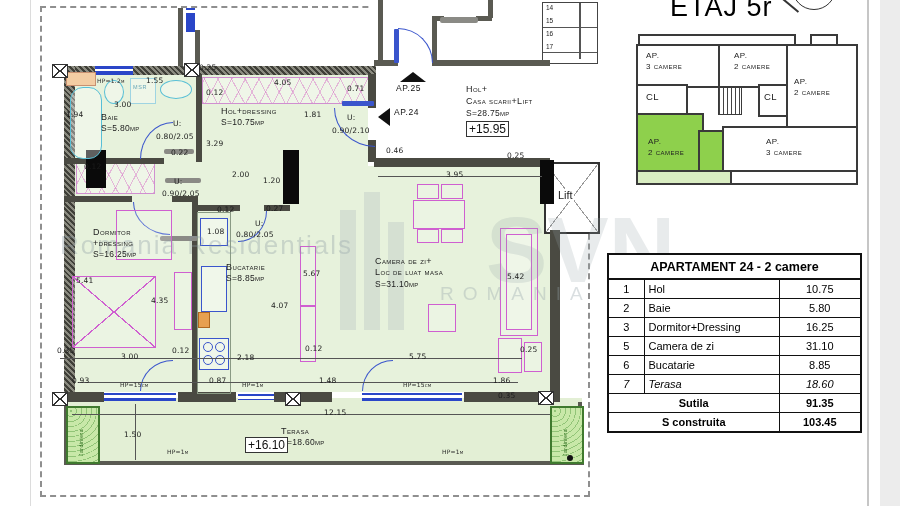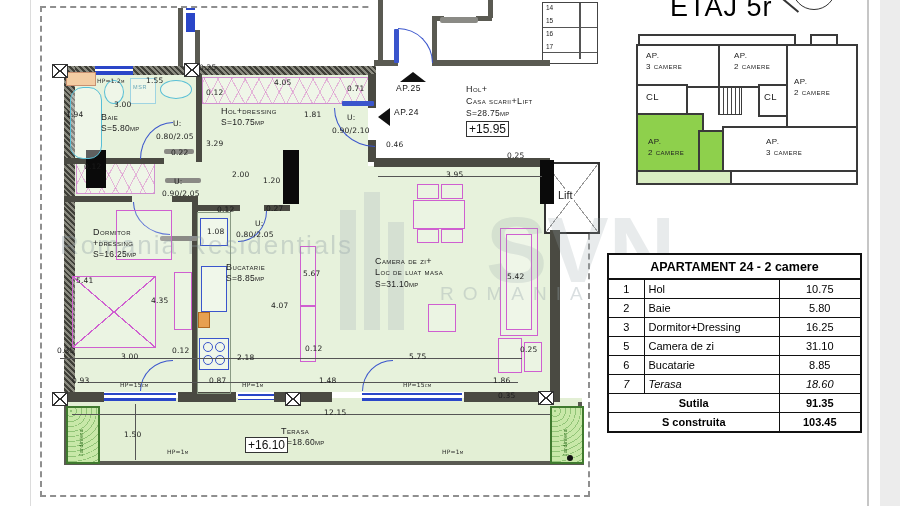--- a/index.html
+++ b/index.html
@@ -258,21 +258,21 @@
     <b class="dim tiny" style="left:97px;top:77px;">HP=1.2m</b>
     <b class="dim" style="left:114px;top:100px;">3.00</b>
     <b class="dim" style="left:66px;top:110px;">1.94</b>
     <b class="dim" style="left:84px;top:162px;">0.12</b>
     <b class="dim" style="left:274px;top:78px;">4.05</b>
     <b class="dim" style="left:206px;top:88px;">0.12</b>
     <b class="dim" style="left:347px;top:84px;">0.71</b>
     <b class="dim" style="left:304px;top:110px;">1.81</b>
     <b class="dim" style="left:347px;top:113px;">U:</b>
     <b class="dim" style="left:332px;top:126px;">0.90/2.10</b>
-    <b class="dim" style="left:342px;top:140px;padding-left:44px;">0.46</b>
+    <b class="dim" style="left:342px;top:146px;padding-left:44px;">0.46</b>
     <b class="dim" style="left:206px;top:139px;">3.29</b>
     <b class="dim" style="left:171px;top:148px;">0.22</b>
     <b class="dim" style="left:173px;top:119px;">U:</b>
     <b class="dim" style="left:156px;top:132px;">0.80/2.05</b>
     <b class="dim" style="left:232px;top:170px;">2.00</b>
     <b class="dim" style="left:263px;top:176px;">1.20</b>
     <b class="dim" style="left:174px;top:177px;">U:</b>
     <b class="dim" style="left:162px;top:189px;">0.90/2.05</b>
     <b class="dim" style="left:217px;top:205px;">0.12</b>
     <b class="dim" style="left:266px;top:204px;">0.27</b>

